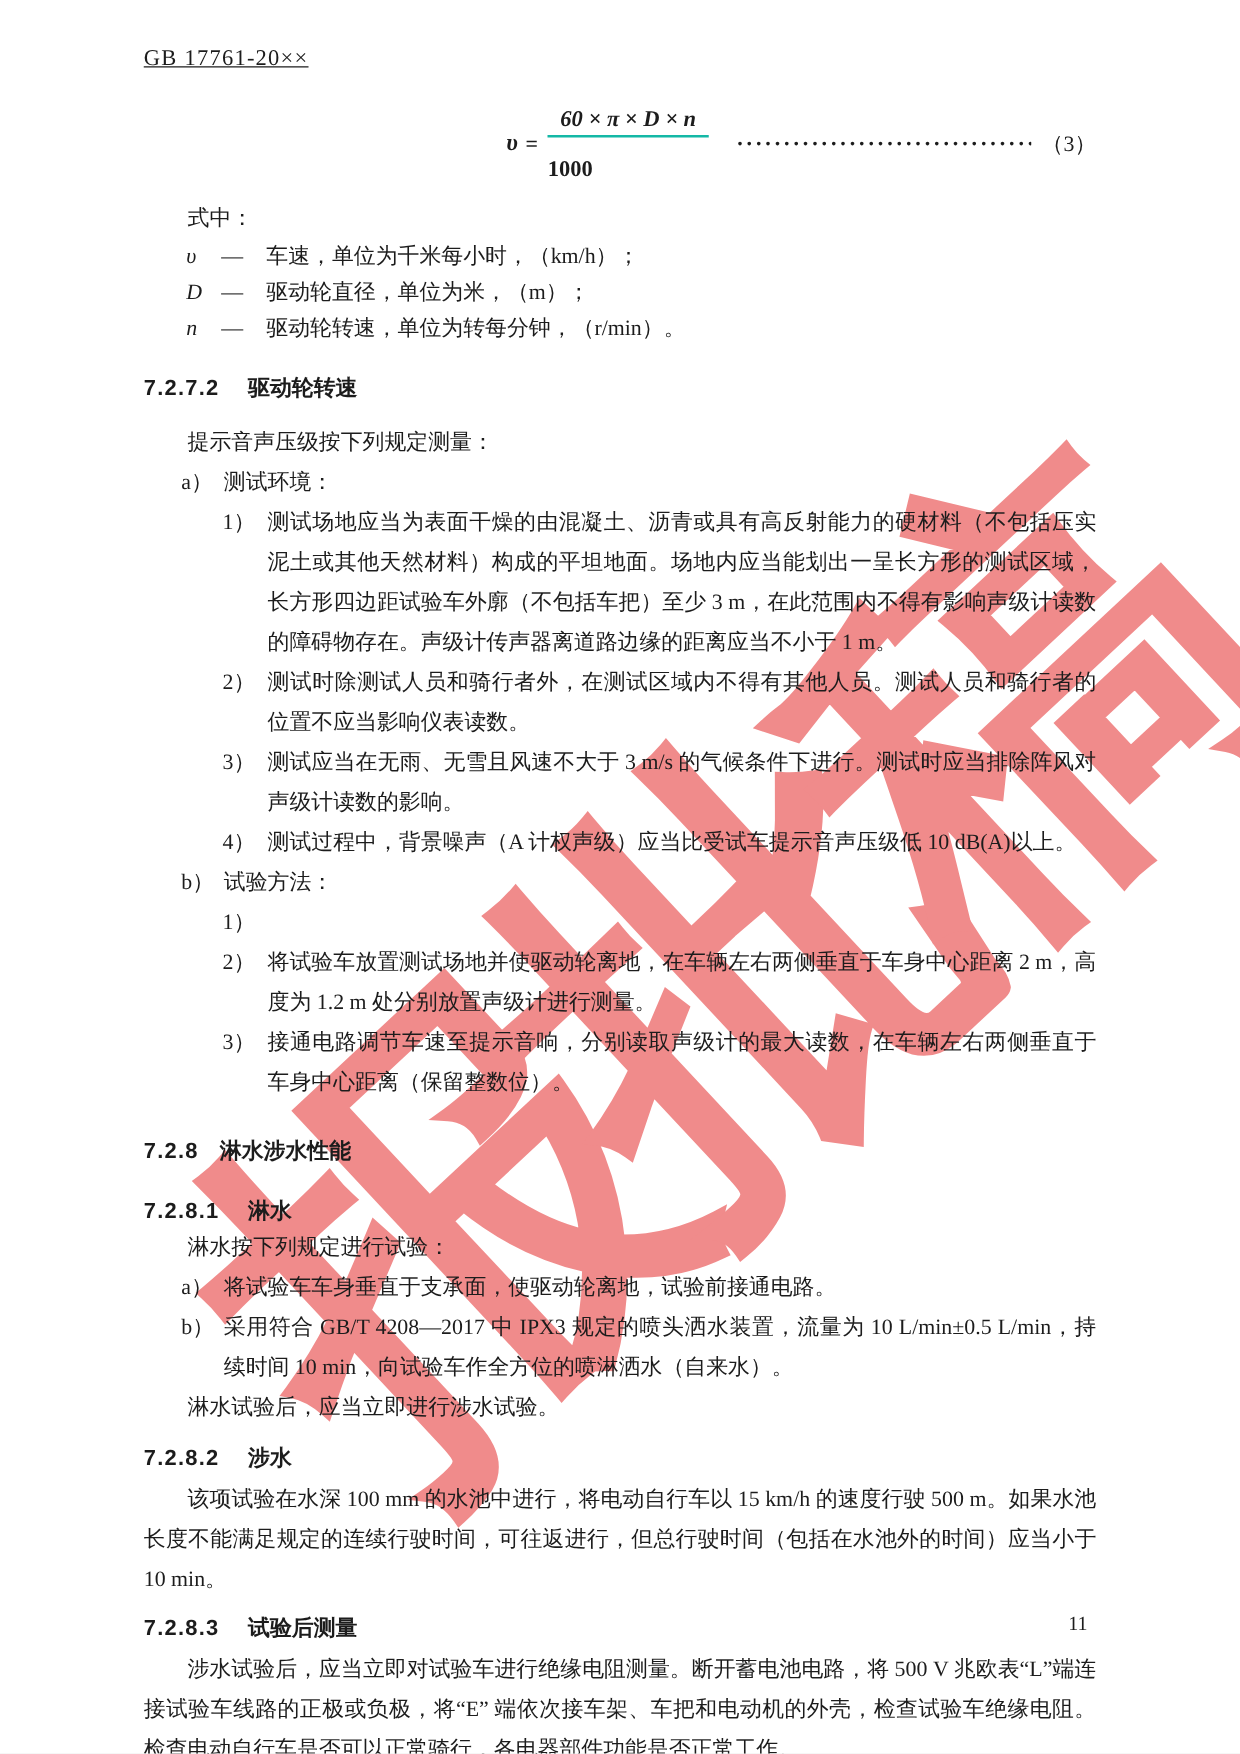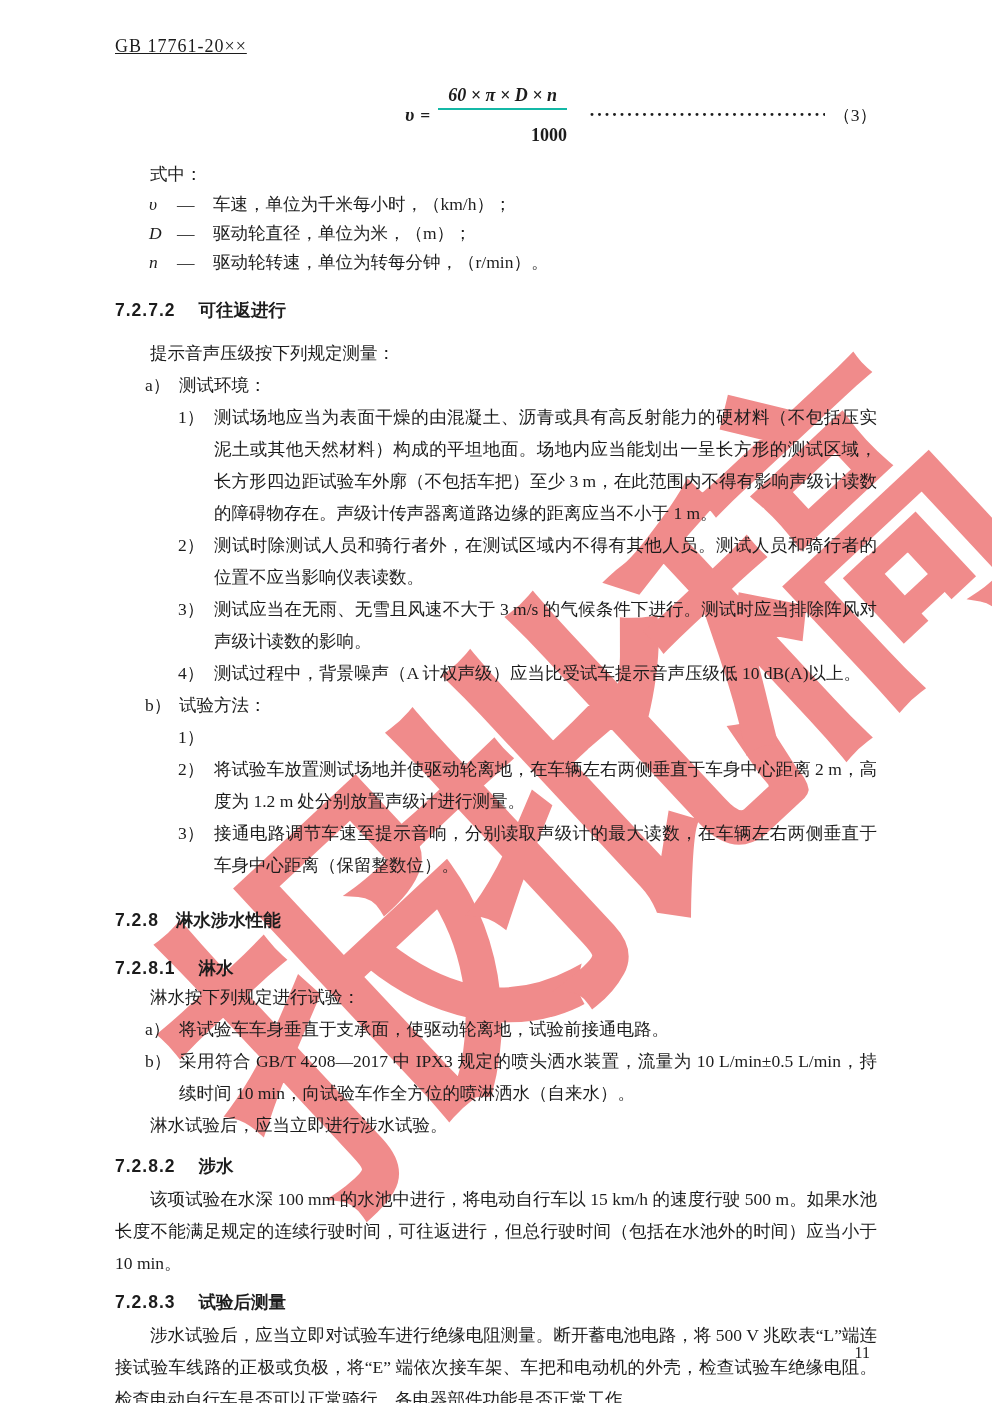--- a/index.html
+++ b/index.html
@@ -16,21 +16,21 @@
     font-family:"Liberation Serif","DejaVu Serif",serif;
     font-weight:bold;font-size:355px;letter-spacing:-42px;
     white-space:nowrap;opacity:0.82;pointer-events:none;
   }
   .doc-header{padding-top:34px;text-align:left;font-size:18px;line-height:24px;letter-spacing:1px;text-decoration:underline;}
   .intro{margin-top:22px;text-align:justify;}
   
   .formula{display:flex;align-items:center;margin:24px 0 10px 0;padding-left:290px;}
   .f-lhs{font-style:italic;font-weight:bold;font-size:19px;margin-right:6px;}
   .f-eq{font-weight:bold;margin-right:8px;}
-  .frac{display:inline-block;text-align:right;font-weight:bold;font-size:18px;line-height:26px;}
+  .frac{display:inline-block;text-align:left;font-weight:bold;font-size:18px;line-height:26px;}
   .frac .num{font-style:italic;padding:0 10px 2px;}
   .frac .den{border-top:2px solid #14b8a6;padding-top:12px;}
   .f-dots{flex:1;overflow:hidden;white-space:nowrap;font-weight:bold;letter-spacing:1.5px;margin:0 8px 0 22px;font-size:18px;}
   .f-no{white-space:nowrap;}
   
   .where-title{margin-top:6px;text-indent:2em;}
   .where-row{display:flex;line-height:29px;}
   .w-sym{width:28px;margin-left:34px;font-style:italic;font-family:"Liberation Serif","DejaVu Serif",serif;}
   .w-dash{width:36px;}
   .w-text{flex:1;}
@@ -39,21 +39,21 @@
   .h3{margin-top:20px;}
   .hn{margin-right:18px;letter-spacing:1px;}
   .lead{margin-top:14px;text-indent:2em;text-align:justify;}
   
   .li{display:flex;align-items:flex-start;}
   .li-marker{width:34px;margin-left:30px;flex:none;}
   .li-text{flex:1;text-align:justify;}
   .sub .li-marker{width:36px;margin-left:63px;}
   .after-note{text-indent:2em;text-align:justify;}
   .body-par{text-indent:2em;text-align:justify;}
-  .page-number{position:absolute;right:122px;top:1337px;z-index:2;font-size:16px;}
+  .page-number{position:absolute;right:122px;top:1284px;z-index:2;font-size:16px;}
 </style>
 </head>
 <body>
 
 <div class="page">
 
   <div class="watermark" style="color:#ed7272;">报批稿</div>
 
   <div class="content">
 
@@ -83,21 +83,21 @@
       <span class="w-text">驱动轮直径，单位为米，（m）；</span>
     </div>
     <div class="where-row">
       <span class="w-sym">n</span>
       <span class="w-dash">—</span>
       <span class="w-text">驱动轮转速，单位为转每分钟，（r/min）。</span>
     </div>
 
     <div class="h3">
       <span class="hn">7.2.7.2</span>
-      <span>可往返进行</span>
+      <span>驱动轮转速</span>
     </div>
     <p class="lead" style="margin:14px 0 0 0;">提示音声压级按下列规定测量：</p>
 
     <div class="li">
       <span class="li-marker">a）</span>
       <span class="li-text">测试环境：</span>
     </div>
     <div class="li sub">
       <span class="li-marker">1）</span>
       <span class="li-text">测试场地应当为表面干燥的由混凝土、沥青或具有高反射能力的硬材料（不包括压实泥土或其他天然材料）构成的平坦地面。场地内应当能划出一呈长方形的测试区域，长方形四边距试验车外廓（不包括车把）至少 3 m，在此范围内不得有影响声级计读数的障碍物存在。声级计传声器离道路边缘的距离应当不小于 1 m。</span>

